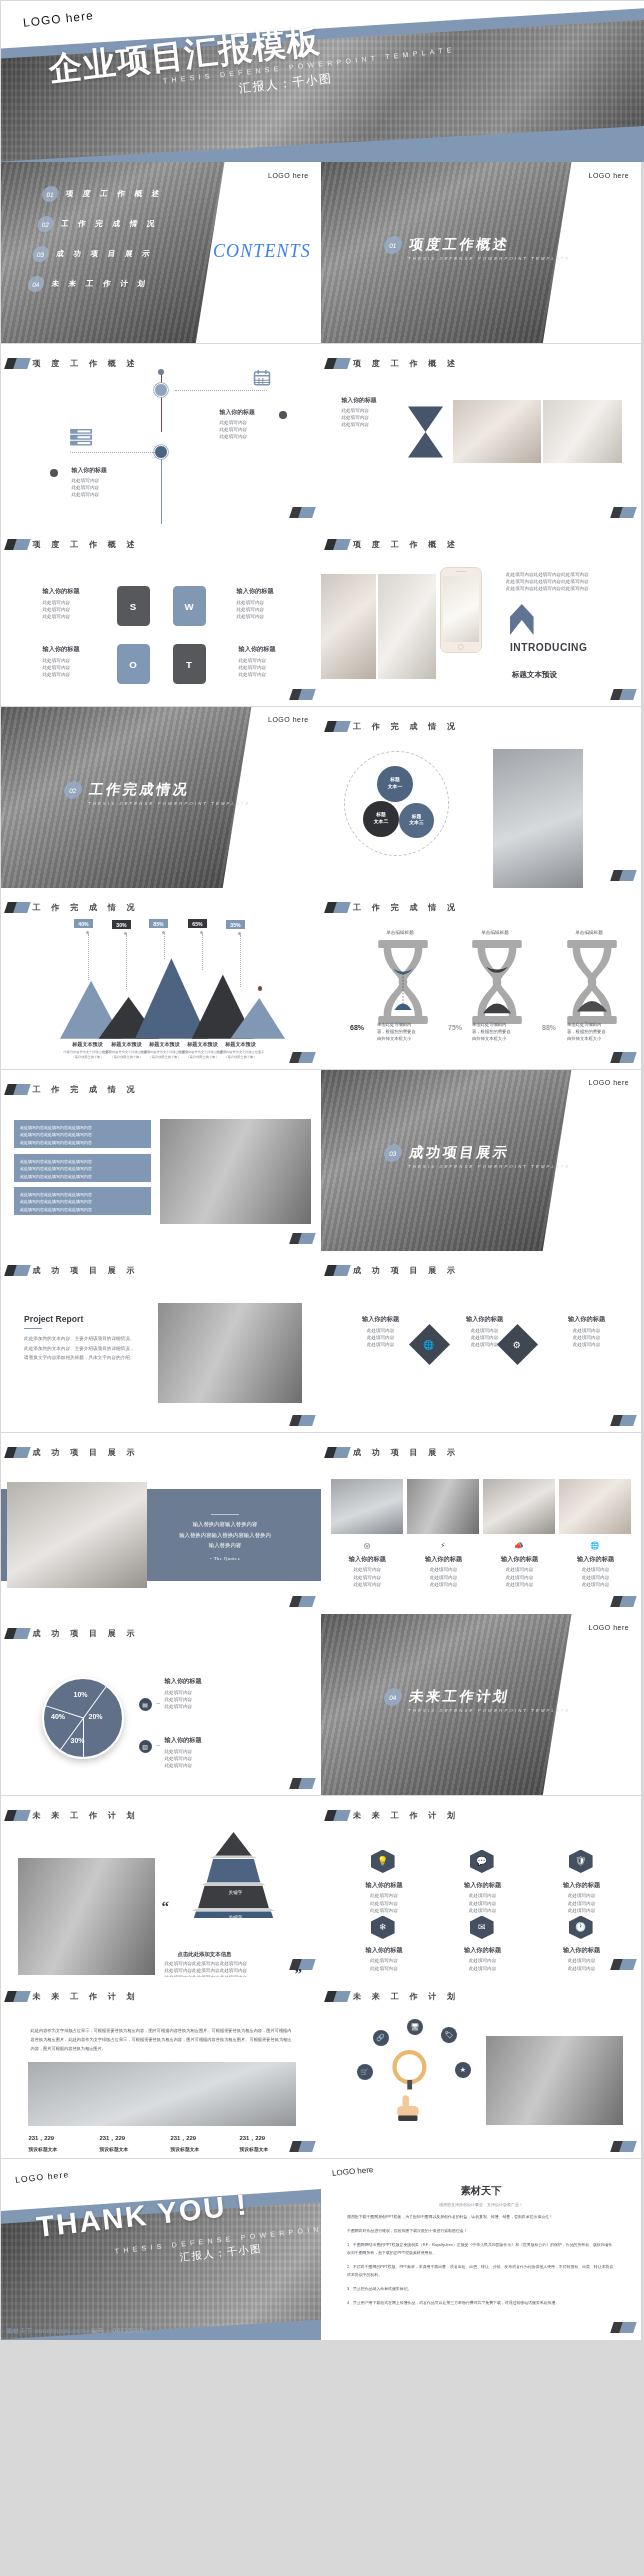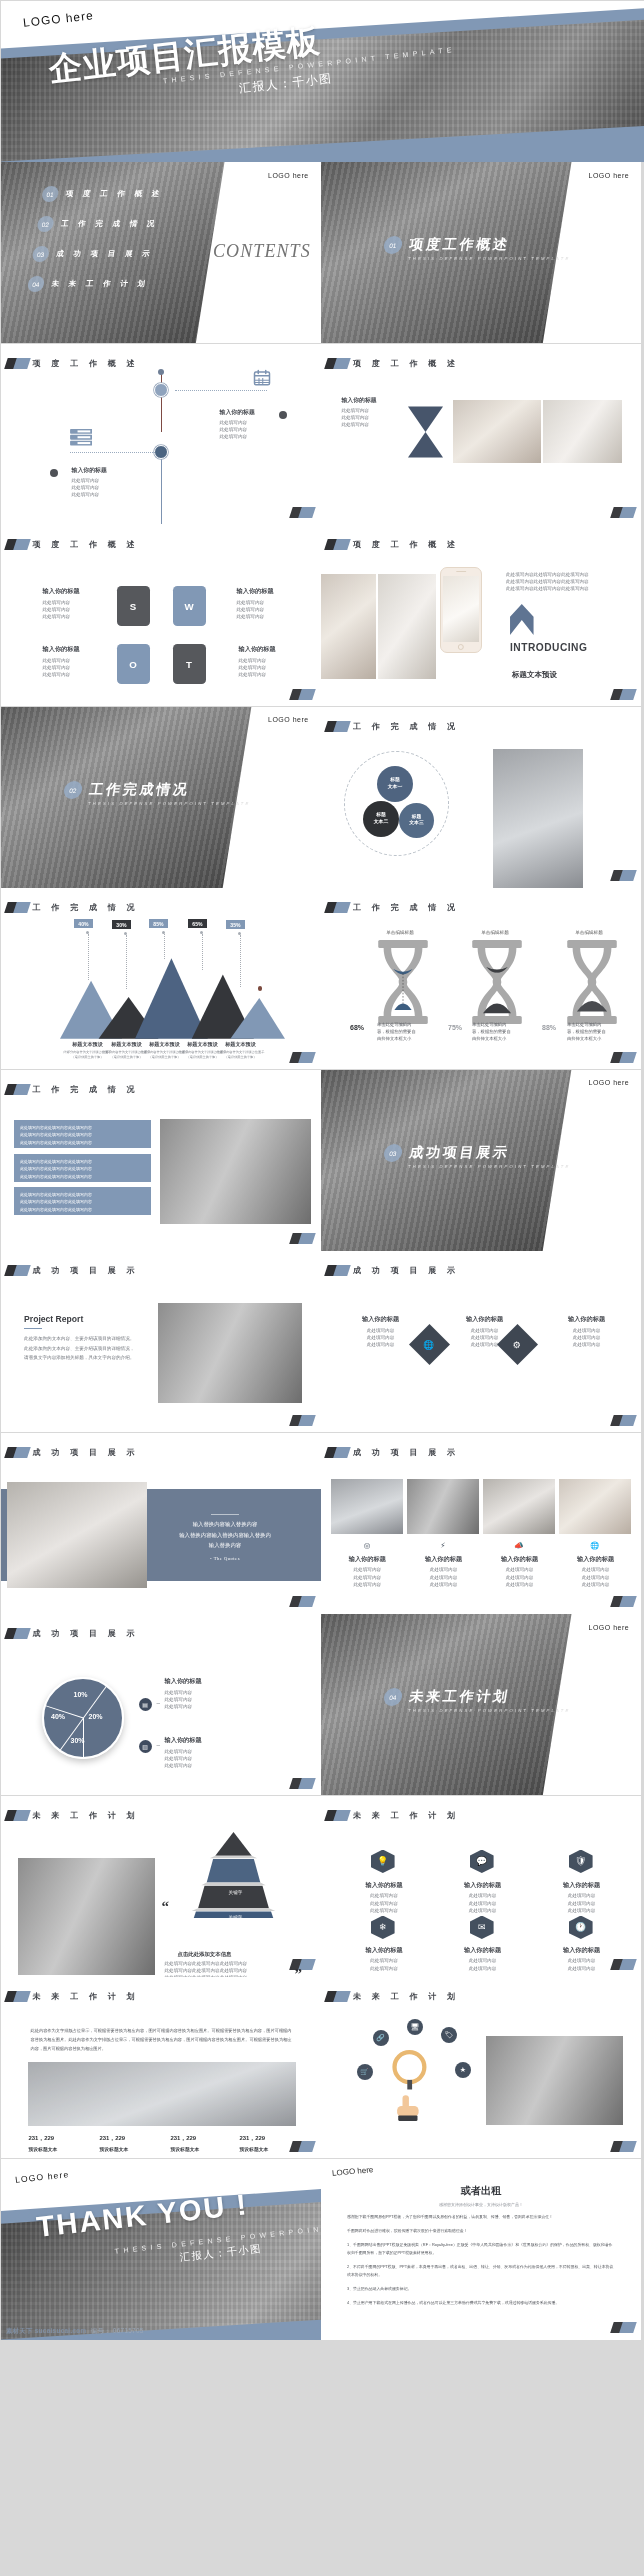--- a/index.html
+++ b/index.html
@@ -102,21 +102,21 @@
   .c-num {
     width:16px; height:16px; border-radius:50%;
     background:rgba(160,180,205,.72); color:#fff;
     font-size:6.4px; display:flex; align-items:center; justify-content:center;
     margin-right:7.5px;
   }
   .c-txt { color:#fff; font-size:7.5px; font-weight:bold; letter-spacing:3.8px; white-space:nowrap; }
   .contents-word {
     position:absolute; right:9.7px; top:79px;
     font-family:"Liberation Serif","DejaVu Serif",serif;
-    font-size:18px; font-style:italic; color:#737373; letter-spacing:1.1px;
+    font-size:18px; font-style:italic; color:#3b82f6; letter-spacing:1.1px;
   }
 
   
   .divider .photo-skew { width:252px; left:-16px; }
   .div-title { position:absolute; left:63px; top:74px; display:flex; align-items:center; transform:skewX(-9deg); }
   .div-title .c-num { width:18px; height:18px; background:rgba(150,172,200,.8); }
   .div-title .dt {
     color:#fff; font-size:14px; font-weight:bold; letter-spacing:2.7px; white-space:nowrap;
   }
   .div-en {
@@ -1032,21 +1032,21 @@
   </div>
 
   <div class="slide half">
     <div class="logo-cover" style="position:absolute;left:10.7px;top:8.6px;font-size:8px;color:#2a2a2a;transform:rotate(-5deg);">LOGO here</div>
     <div class="mark br">
         <i class="dark"></i>
         <i class="blue"></i>
       </div>
 
     <div style="position:absolute;left:26px;top:25px;width:268px;">
-      <div class="cp-title">或者出租</div>
+      <div class="cp-title">素材天下</div>
       <div class="cp-sub">感谢您支持原创设计事业，支持设计版权产品！</div>
       <div class="cp-p">感谢您下载千图网原创PPT模板，为了您和千图网以及原创作者的利益，请勿复制、传播、销售，否则将承担法律责任！</div>
       <div class="cp-p">千图网将对作品进行维权，按照传播下载次数的十倍进行索取赔偿金！</div>
       <div class="cp-p">1、千图网网站出售的PPT模版是免版税类（RF：Royalty-free）正版受《中华人民共和国著作法》和《世界版权公约》的保护，作品的所有权、版权和著作权归千图网所有，您下载的是PPT模版素材使用权。</div>
       <div class="cp-p">2、不得将千图网的PPT模版、PPT素材，本身用于再出售，或者出租、出借、转让、分销、发布或者作为礼物供他人使用，不得转授权、出卖、转让本协议或本协议中的权利。</div>
       <div class="cp-p">3、禁止把作品纳入商标或服务标记。</div>
       <div class="cp-p">4、禁止用户用下载格式在网上传播作品，或者作品可以让第三方单独付费或共享免费下载，或通过转移电话服务系统传播。</div>
     </div>
   </div>
 

